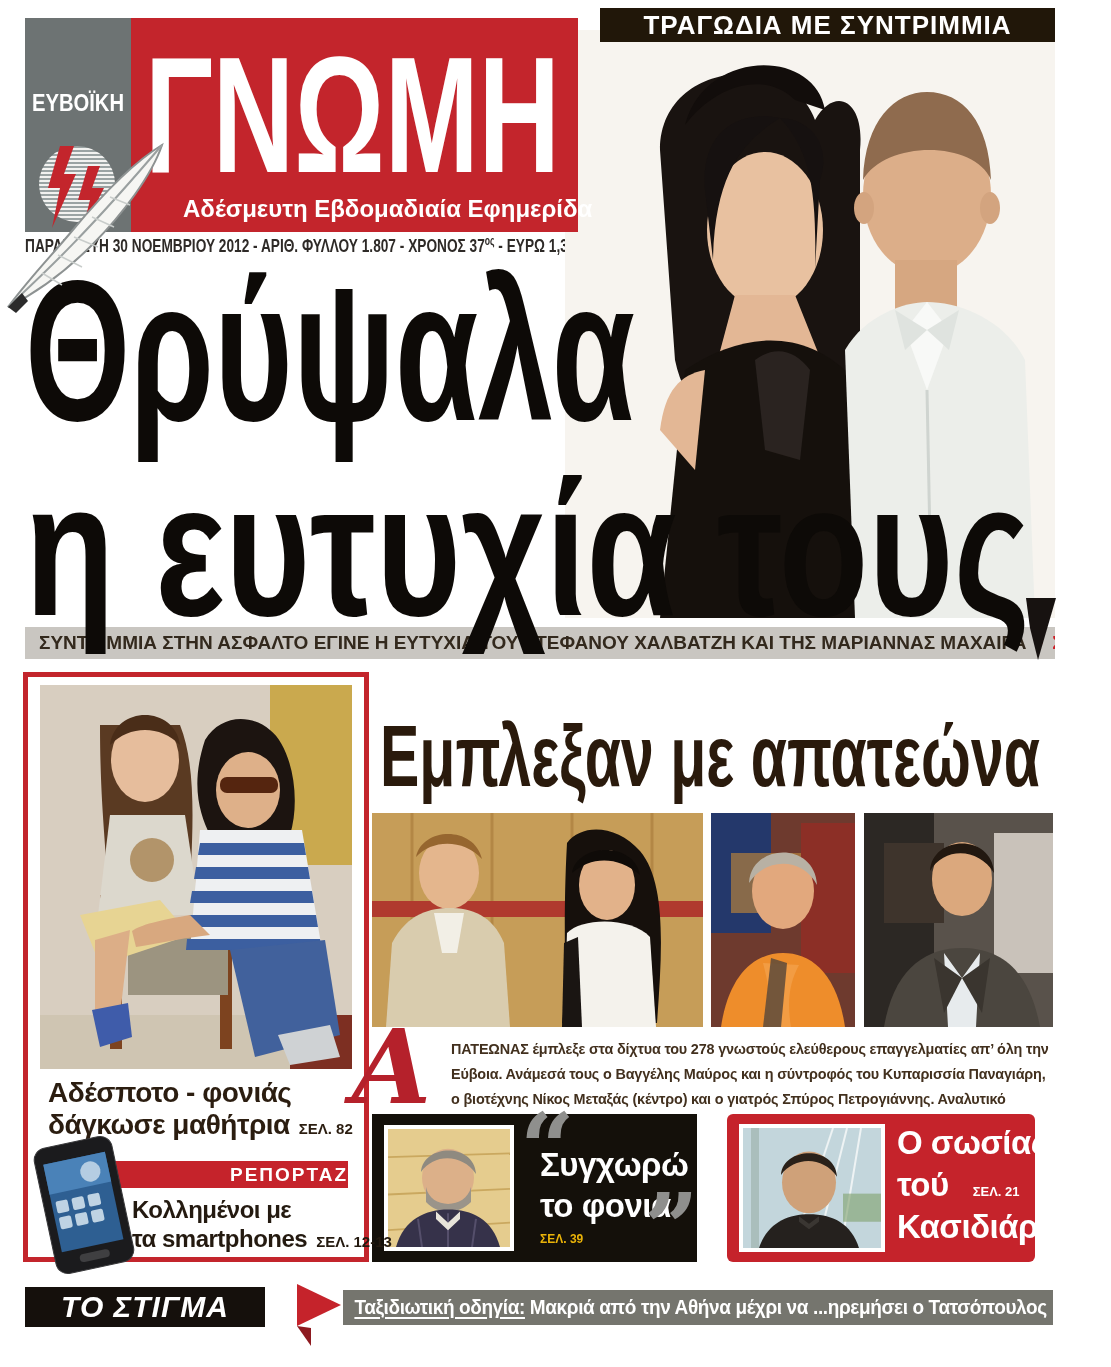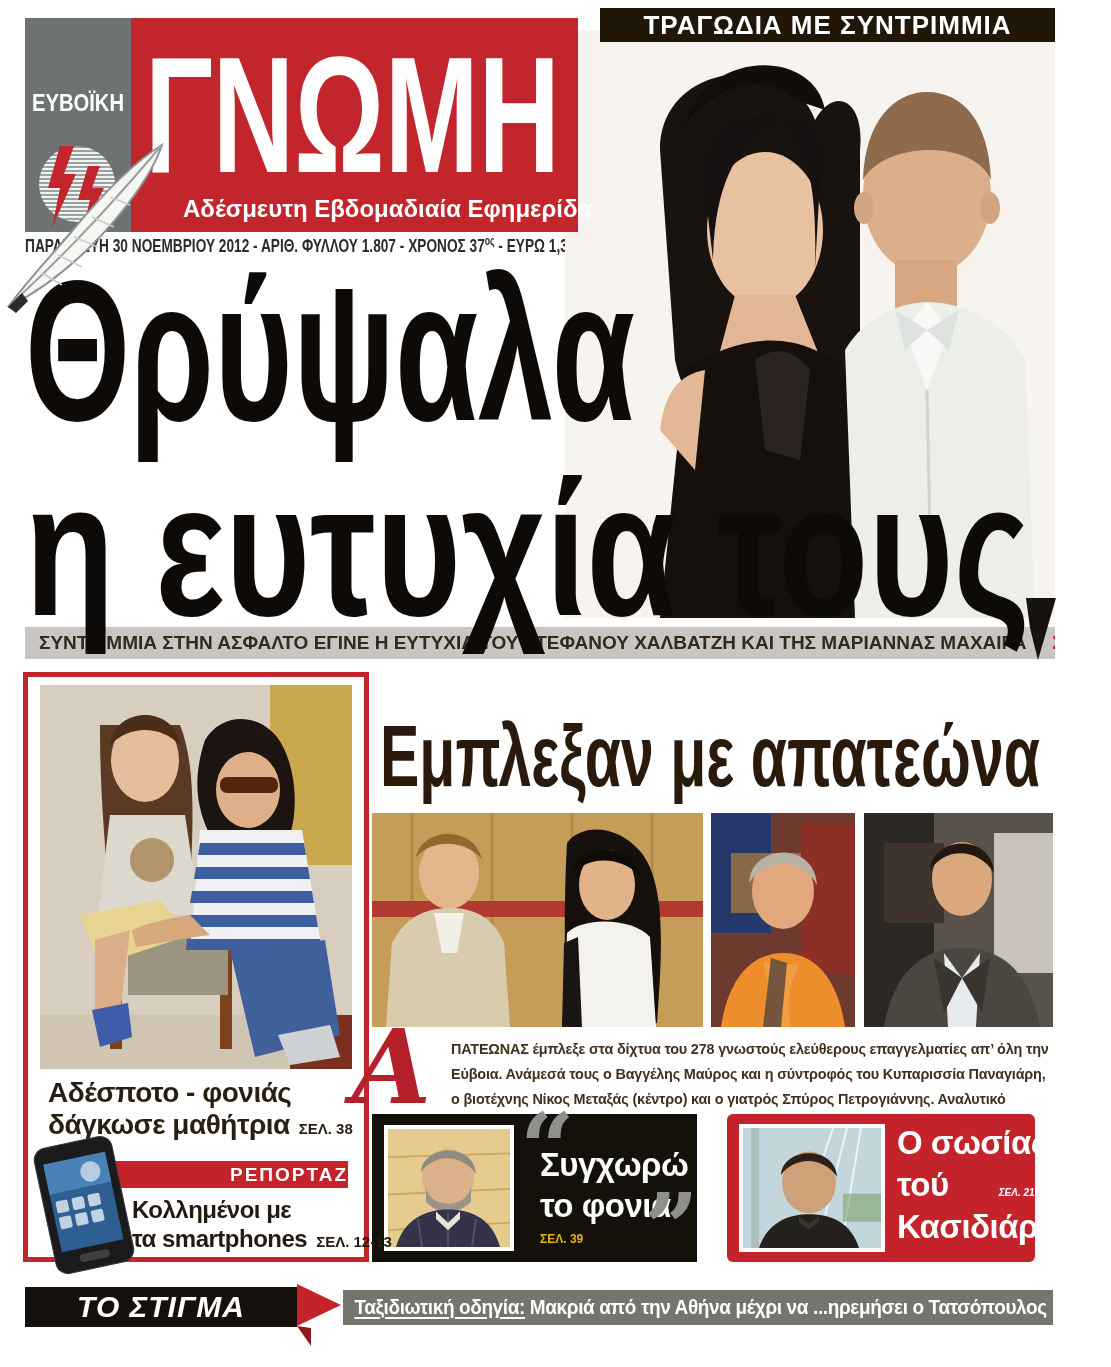--- a/index.html
+++ b/index.html
@@ -83,24 +83,24 @@
   .qtext { position:absolute; left:168px; top:30px; color:#fff; font-weight:bold;
     font-size:33px; line-height:1.25; letter-spacing:-.5px; }
   .qpage { position:absolute; left:168px; top:118px; color:#eab308; font-weight:bold; font-size:12px; }
 
   
   .red-box { left:727px; top:1114px; width:308px; height:148px; background:#c5232b;border-radius:6px; }
   .rframe { position:absolute; left:12px; top:10px; width:146px; height:128px;
     border:4px solid #fff; }
   .rtext { position:absolute; left:170px; top:8px; color:#fff; font-weight:bold;
     font-size:33px; line-height:1.28; letter-spacing:-.5px; white-space:nowrap; }
-  .rpage { font-size:10px; margin-left:50px; letter-spacing:0;font-style:italic; }
-
-  
-  .stigma { left:25px; top:1287px; width:272px; height:40px; background:#15100c;
+  .rpage { font-size:13px; margin-left:24px; letter-spacing:0; }
+
+  
+  .stigma { left:25px; top:1287px; width:240px; height:40px; background:#15100c;
     color:#fff; font-weight:bold; font-style:italic; font-size:30px; letter-spacing:1px;
     display:flex; align-items:center; justify-content:center; }
   .stigma-arrow { left:297px; top:1284px; width:46px; height:62px; z-index:3; }
   .stigma-bar { left:343px; top:1290px; width:710px; height:35px; background:#75756e;
     overflow:hidden; }
   .sb-in { display:inline-block; color:#fff; font-weight:bold; font-size:20px;
     line-height:35px; white-space:nowrap; padding-left:12px; letter-spacing:-.4px;
     transform:scaleX(.95); transform-origin:left top; }
   .u { text-decoration:underline; text-underline-offset:3px; }
 </style>
@@ -214,21 +214,21 @@
           <path d="M149 230 L276 230 L278 242 L147 242 Z"></path>
           <path d="M147 254 L280 254 L282 265 L146 265 Z"></path>
         </g>
         <path d="M150 230 C120 235 100 240 92 246 L96 262 C120 258 150 252 170 250 Z" fill="#d8a87f"></path>
         <path d="M190 265 L285 255 L300 350 L215 372 Z" fill="#41619c"></path>
         <path d="M238 350 L290 340 L300 372 L250 380 Z" fill="#cfd2d4"></path>
       </svg>
     </div>
     <div class="lb-title">
       <span>Αδέσποτο - φονιάς</span><br>
-      <span>δάγκωσε μαθήτρια</span><span class="pageref">ΣΕΛ. 38</span>
+      <span>δάγκωσε μαθήτρια</span><span class="pageref">ΣΕΛ. 82</span>
     </div>
     <div class="reportaz">
       <span>ΡΕΠΟΡΤΑΖ</span>
     </div>
     <svg class="phone" viewBox="0 0 90 130">
       <rect x="6" y="2" width="78" height="126" rx="12" fill="#1b1b1d" stroke="#3a3a3c"></rect>
       <rect x="14" y="18" width="62" height="88" fill="#2e5f92"></rect>
       <rect x="14" y="18" width="62" height="30" fill="#4a82b8"></rect>
       <circle cx="58" cy="34" r="10" fill="#cfe0ec" opacity=".8"></circle>
       <g fill="#cfe0ec" opacity=".9">

